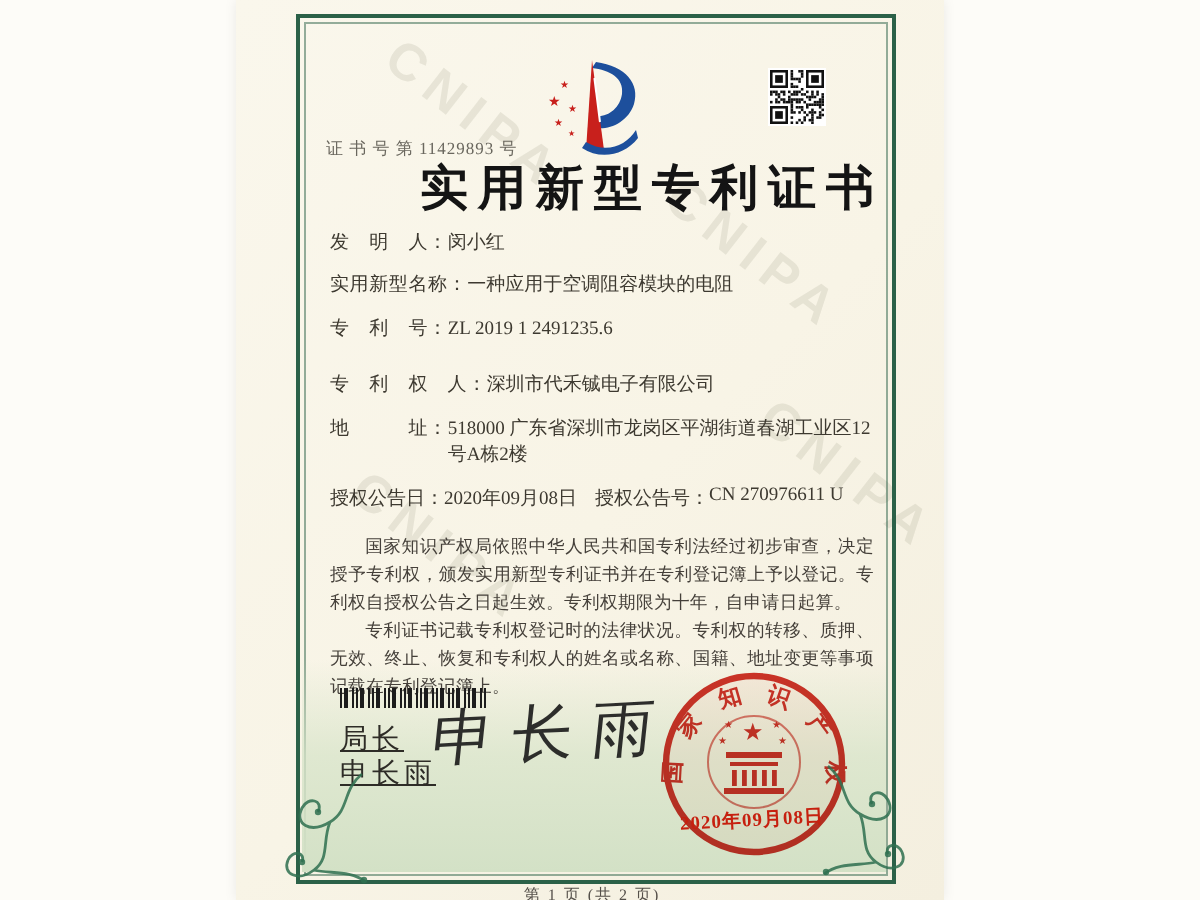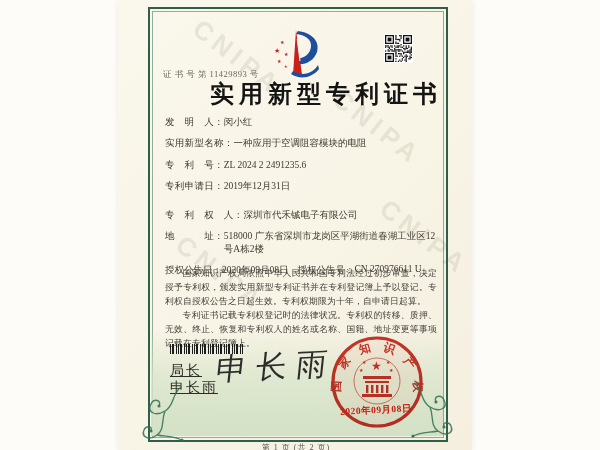--- a/index.html
+++ b/index.html
@@ -239,25 +239,21 @@
   <div class="frow">
     <span class="lab">发　明　人：</span>
     <span class="val">闵小红</span>
   </div>
   <div class="frow">
     <span class="lab">实用新型名称：</span>
     <span class="val">一种应用于空调阻容模块的电阻</span>
   </div>
   <div class="frow">
     <span class="lab">专　利　号：</span>
-    <span class="val">ZL 2024 2 2491235.6</span>
-  </div>
-  <div class="frow">
-    <span class="lab">专利申请日：</span>
-    <span class="val">2019年12月31日</span>
+    <span class="val">ZL 2019 1 2491235.6</span>
   </div>
   <div class="frow gap">
     <span class="lab">专　利　权　人：</span>
     <span class="val">深圳市代禾铖电子有限公司</span>
   </div>
   <div class="frow">
     <span class="lab">地　　　址：</span>
     <span class="val">518000 广东省深圳市龙岗区平湖街道春湖工业区12号A栋2楼</span>
   </div>
   <div class="grant-row">

